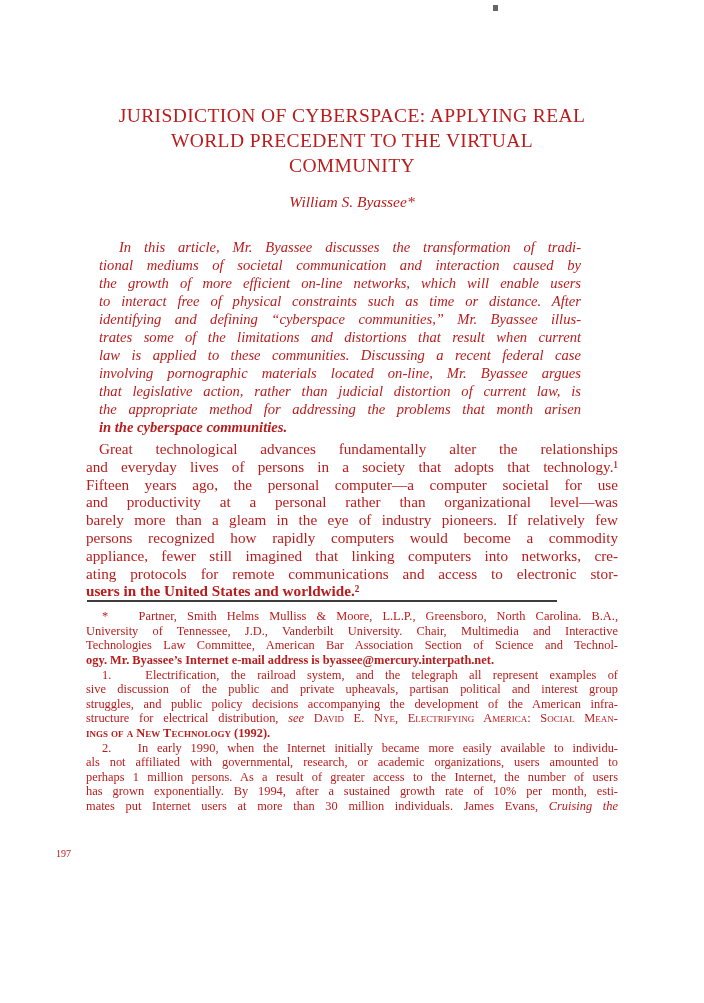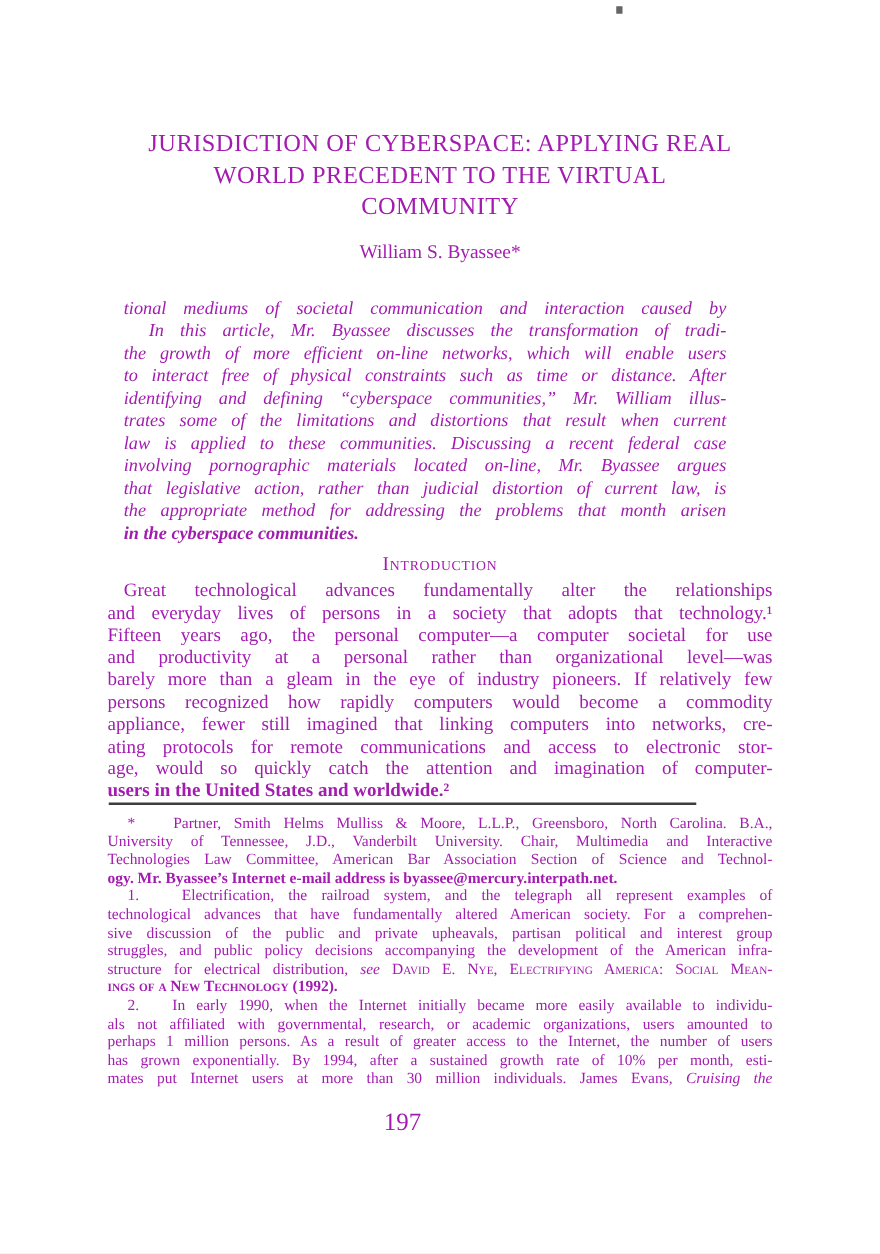--- a/index.html
+++ b/index.html
@@ -2,31 +2,31 @@
 <html><head>
 <meta charset="utf-8">
 <style>
   html,body{margin:0;padding:0;background:#e8e8e8;}
   .page{
     position:relative;
     width:704px;height:1003px;
     background:#ffffff;
     margin:0 auto;
     font-family:"Liberation Serif","DejaVu Serif",serif;
-    color:#a21caf;
+    color:#b91c1c;
     overflow:hidden;
   }
   .column{position:absolute;left:86px;top:0;width:532px;}
 
   
   .title-block{margin-top:103px;text-align:center;}
   .tline{font-size:19.5px;line-height:25px;letter-spacing:0.4px;font-weight:normal;}
 
   
-  .author{margin-top:14px;text-align:center;font-size:15.5px;line-height:20px;}
+  .author{margin-top:14px;text-align:center;font-style:italic;font-size:15.5px;line-height:20px;}
 
   
   .abstract{margin:26px 37px 0 13px;font-style:italic;font-size:14.6px;line-height:18px;}
   .jline{text-align:justify;text-align-last:justify;}
   .lastline{text-align:left;text-align-last:left;font-weight:bold;}
   .ind-abstract{text-indent:20px;}
 
   
   .intro-heading{margin-top:8px;text-align:center;font-variant:small-caps;font-size:15.5px;line-height:16px;letter-spacing:0.6px;}
 
@@ -37,21 +37,21 @@
   
   .fn-rule{margin:0 0 0 1px;width:470px;height:0;border-top:2px solid #3d3d3d;}
 
   
   .footnotes{margin-top:7px;font-size:12.4px;line-height:14.6px;}
   .ind-fn{text-indent:16px;}
   .sc{font-variant:small-caps;}
   .it{font-style:italic;}
 
   
-  .page-number{margin-top:20px;text-align:center;font-size:20px;line-height:16px;transform:translateX(-30px);}
+  .page-number{margin-top:33px;text-align:left;font-size:10px;line-height:16px;transform:translateX(-30px);}
 
   
   .speck{position:absolute;left:493px;top:5px;width:5px;height:6px;background:#4a4a4a;opacity:.85;}
 </style>
 </head>
 <body>
 
 <div class="page">
   <div class="speck"></div>
 
@@ -59,62 +59,59 @@
 
     <div class="title-block">
       <div class="tline">JURISDICTION OF CYBERSPACE: APPLYING REAL</div>
       <div class="tline">WORLD PRECEDENT TO THE VIRTUAL</div>
       <div class="tline">COMMUNITY</div>
     </div>
 
     <div class="author">William S. Byassee*</div>
 
     <div class="abstract">
+      <div class="jline ind-abstract">In this article, Mr. Byassee discusses the transformation of tradi-</div>
       <div class="jline">tional mediums of societal communication and interaction caused by</div>
-      <div class="jline ind-abstract">In this article, Mr. Byassee discusses the transformation of tradi-</div>
       <div class="jline">the growth of more efficient on-line networks, which will enable users</div>
       <div class="jline">to interact free of physical constraints such as time or distance. After</div>
-      <div class="jline">identifying and defining “cyberspace communities,” Mr. William illus-</div>
+      <div class="jline">identifying and defining “cyberspace communities,” Mr. Byassee illus-</div>
       <div class="jline">trates some of the limitations and distortions that result when current</div>
       <div class="jline">law is applied to these communities. Discussing a recent federal case</div>
       <div class="jline">involving pornographic materials located on-line, Mr. Byassee argues</div>
       <div class="jline">that legislative action, rather than judicial distortion of current law, is</div>
       <div class="jline">the appropriate method for addressing the problems that month arisen</div>
       <div class="lastline">in the cyberspace communities.</div>
     </div>
 
-    <div class="intro-heading">Introduction</div>
 
     <div class="body-par">
       <div class="jline ind-body">Great technological advances fundamentally alter the relationships</div>
       <div class="jline">and everyday lives of persons in a society that adopts that technology.¹</div>
       <div class="jline">Fifteen years ago, the personal computer—a computer societal for use</div>
       <div class="jline">and productivity at a personal rather than organizational level—was</div>
       <div class="jline">barely more than a gleam in the eye of industry pioneers. If relatively few</div>
       <div class="jline">persons recognized how rapidly computers would become a commodity</div>
       <div class="jline">appliance, fewer still imagined that linking computers into networks, cre-</div>
       <div class="jline">ating protocols for remote communications and access to electronic stor-</div>
-      <div class="jline">age, would so quickly catch the attention and imagination of computer-</div>
       <div class="lastline">users in the United States and worldwide.²</div>
     </div>
 
     <div class="fn-rule"></div>
 
     <div class="footnotes">
 
       <div>
         <div class="jline ind-fn">*&nbsp;&nbsp;&nbsp;Partner, Smith Helms Mulliss &amp; Moore, L.L.P., Greensboro, North Carolina. B.A.,</div>
         <div class="jline">University of Tennessee, J.D., Vanderbilt University. Chair, Multimedia and Interactive</div>
         <div class="jline">Technologies Law Committee, American Bar Association Section of Science and Technol-</div>
         <div class="lastline">ogy. Mr. Byassee’s Internet e-mail address is byassee@mercury.interpath.net.</div>
       </div>
 
       <div>
         <div class="jline ind-fn">1.&nbsp;&nbsp;&nbsp;Electrification, the railroad system, and the telegraph all represent examples of</div>
-        <div class="jline">technological advances that have fundamentally altered American society. For a comprehen-</div>
         <div class="jline">sive discussion of the public and private upheavals, partisan political and interest group</div>
         <div class="jline">struggles, and public policy decisions accompanying the development of the American infra-</div>
         <div class="jline"><span>structure for electrical distribution, </span><span class="it">see</span><span class="sc"> David E. Nye, Electrifying America: Social Mean-</span></div>
         <div class="lastline"><span class="sc">ings of a New Technology</span><span> (1992).</span></div>
       </div>
 
       <div>
         <div class="jline ind-fn">2.&nbsp;&nbsp;&nbsp;In early 1990, when the Internet initially became more easily available to individu-</div>
         <div class="jline">als not affiliated with governmental, research, or academic organizations, users amounted to</div>
         <div class="jline">perhaps 1 million persons. As a result of greater access to the Internet, the number of users</div>

